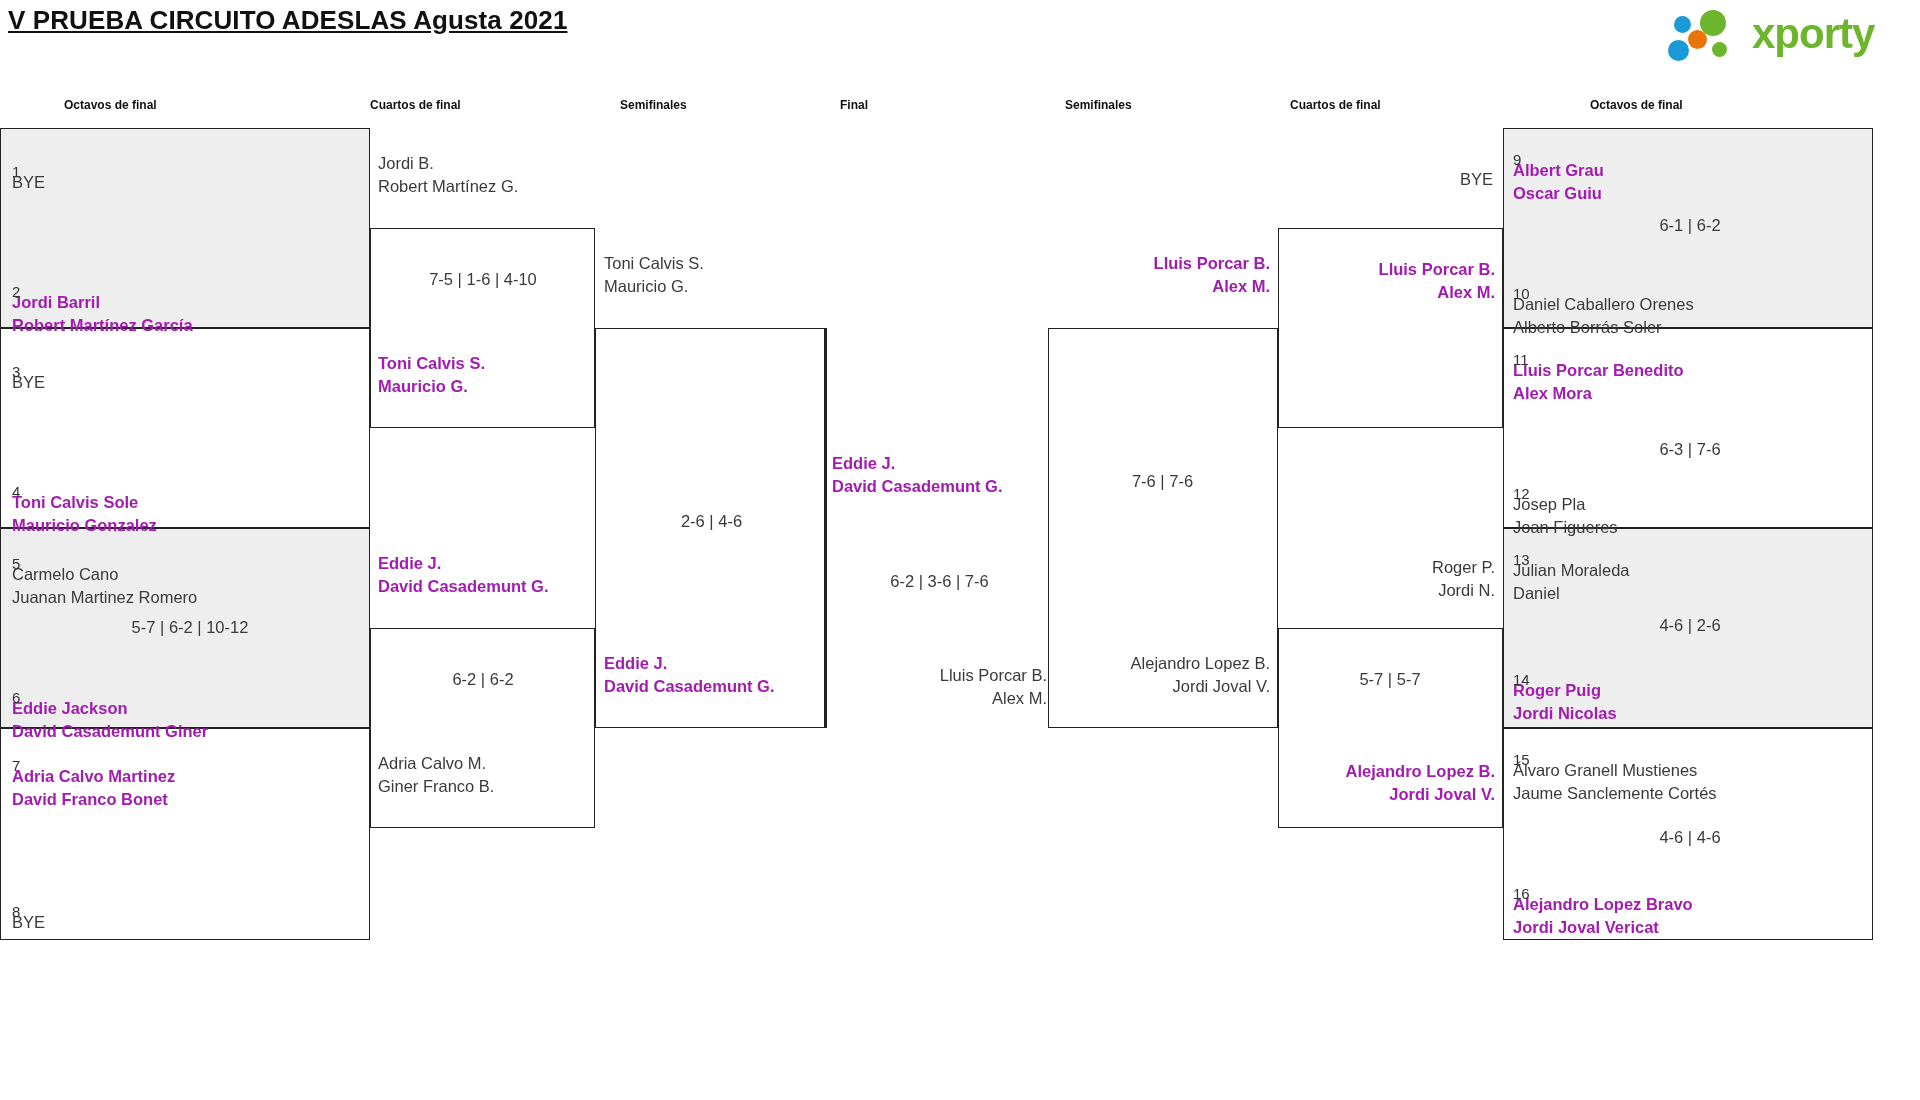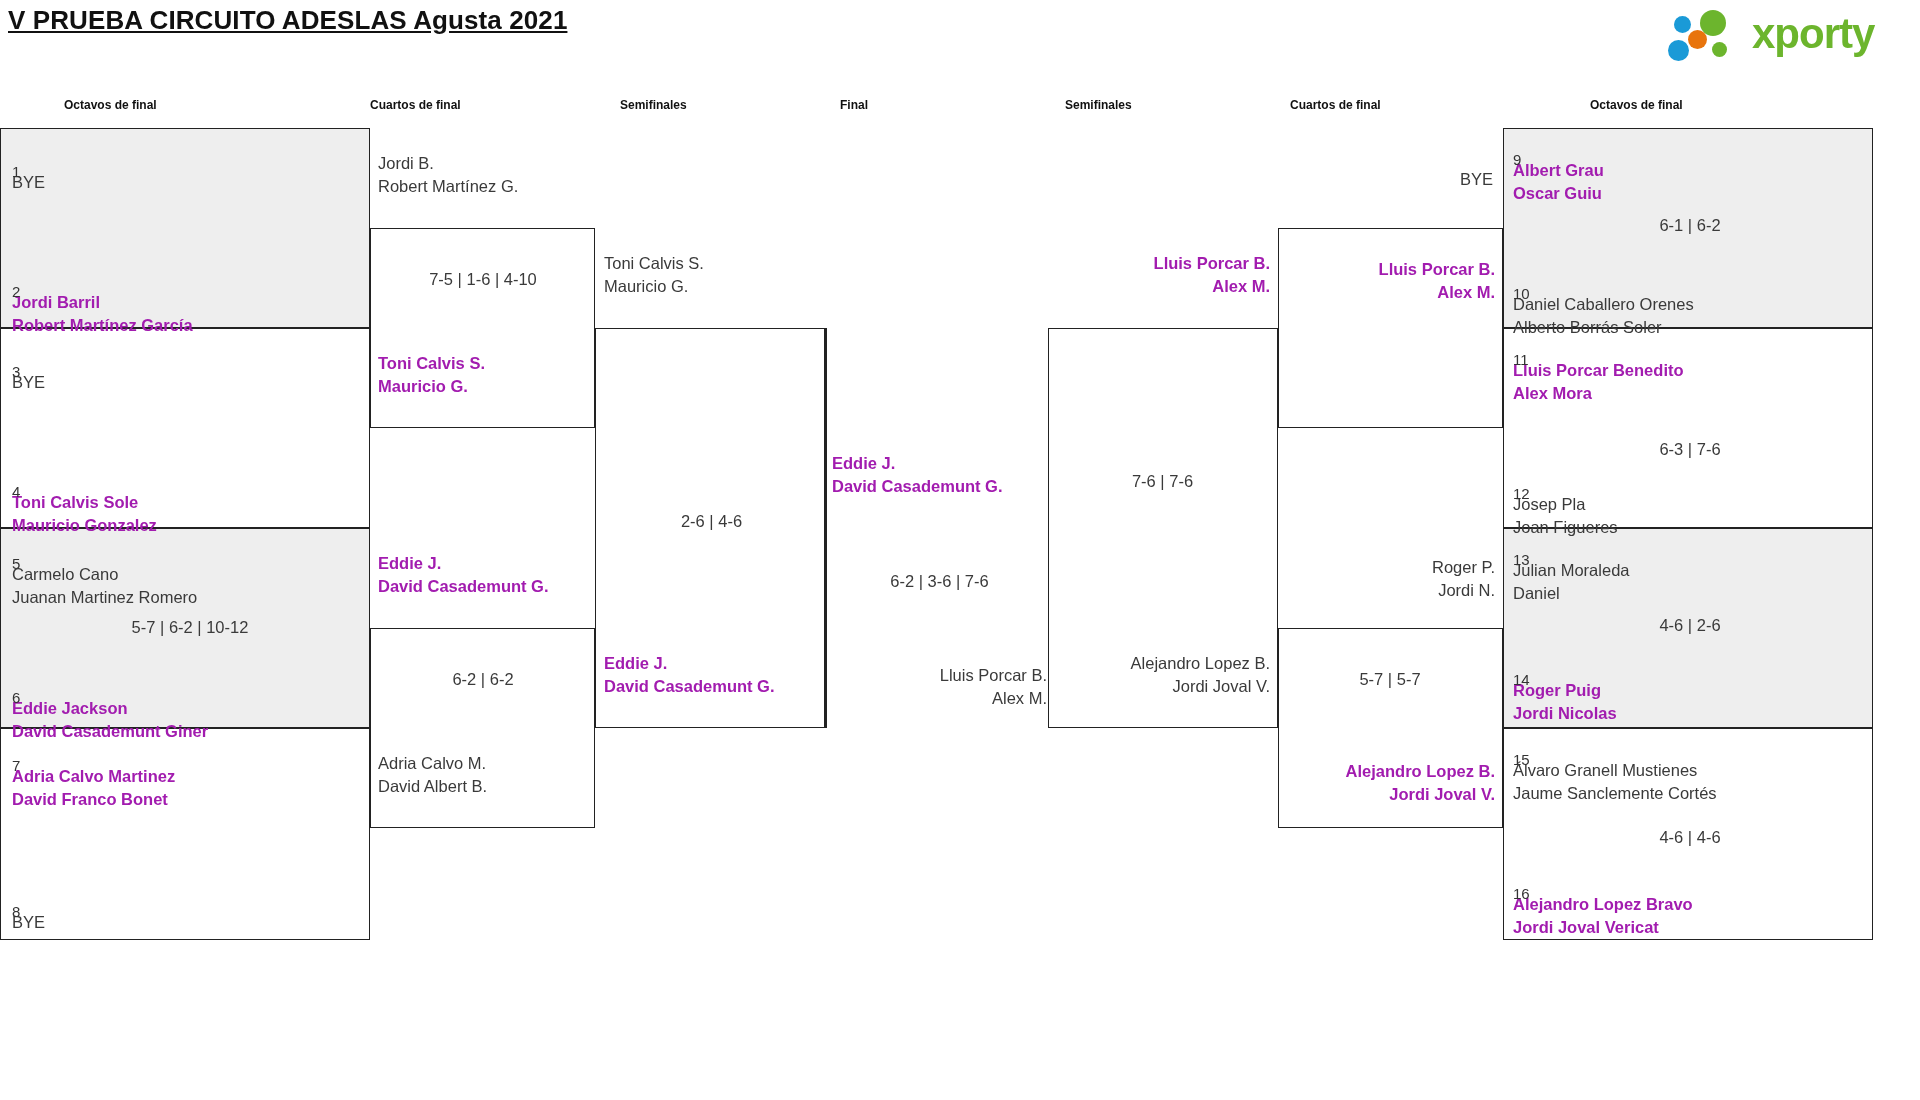--- a/index.html
+++ b/index.html
@@ -132,21 +132,21 @@
 <div class="entry lrnames lose" style="left:378px; top:152px; width:210px;">
   <span class="names"><span class="nm">Jordi B.</span><span class="nm">Robert Martínez G.</span></span>
 </div>
 <div class="entry lrnames win" style="left:378px; top:352px; width:210px;">
   <span class="names"><span class="nm">Toni Calvis S.</span><span class="nm">Mauricio G.</span></span>
 </div>
 <div class="entry lrnames win" style="left:378px; top:552px; width:210px;">
   <span class="names"><span class="nm">Eddie J.</span><span class="nm">David Casademunt G.</span></span>
 </div>
 <div class="entry lrnames lose" style="left:378px; top:752px; width:210px;">
-  <span class="names"><span class="nm">Adria Calvo M.</span><span class="nm">David Albert B.</span></span>
+  <span class="names"><span class="nm">Adria Calvo M.</span><span class="nm">Giner Franco B.</span></span>
 </div>
 
 <div class="score" style="left:378px; top:270px; width:210px;">7-5 | 1-6 | 4-10</div>
 <div class="score" style="left:378px; top:670px; width:210px;">6-2 | 6-2</div>
 
 <div class="box plain" style="left:595px; top:328px; width:230px; height:400px;"></div>
 
 <div class="entry lrnames lose" style="left:604px; top:252px; width:215px;">
   <span class="names"><span class="nm">Toni Calvis S.</span><span class="nm">Mauricio G.</span></span>
 </div>

